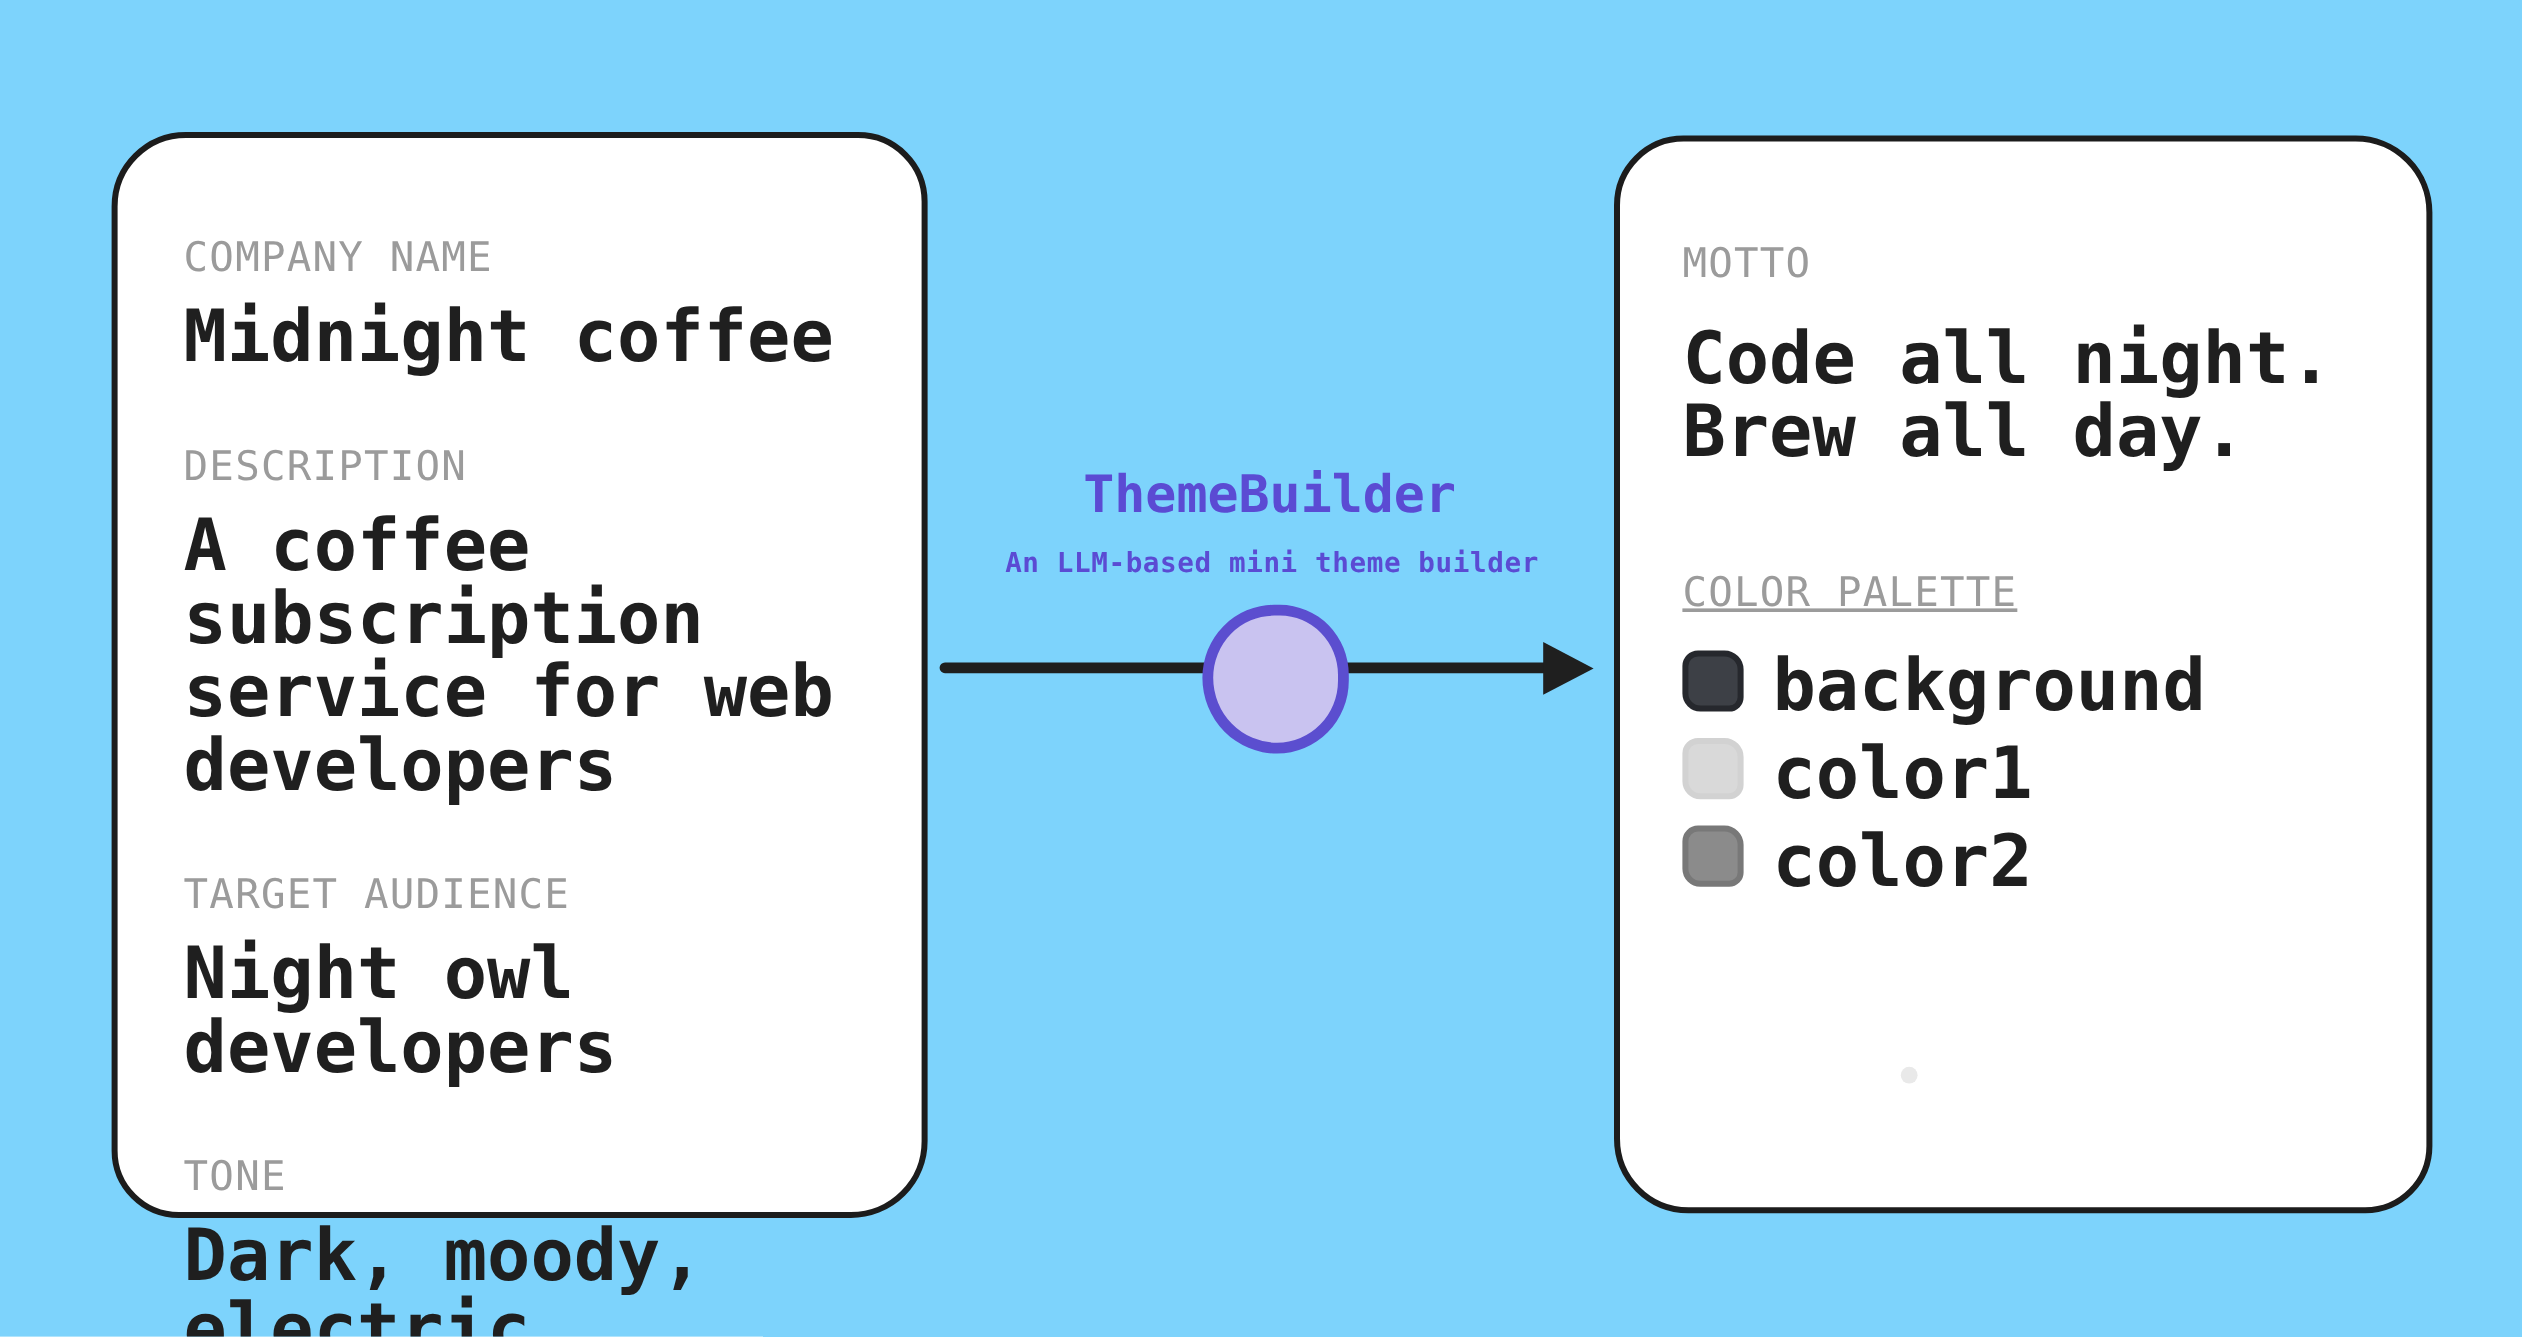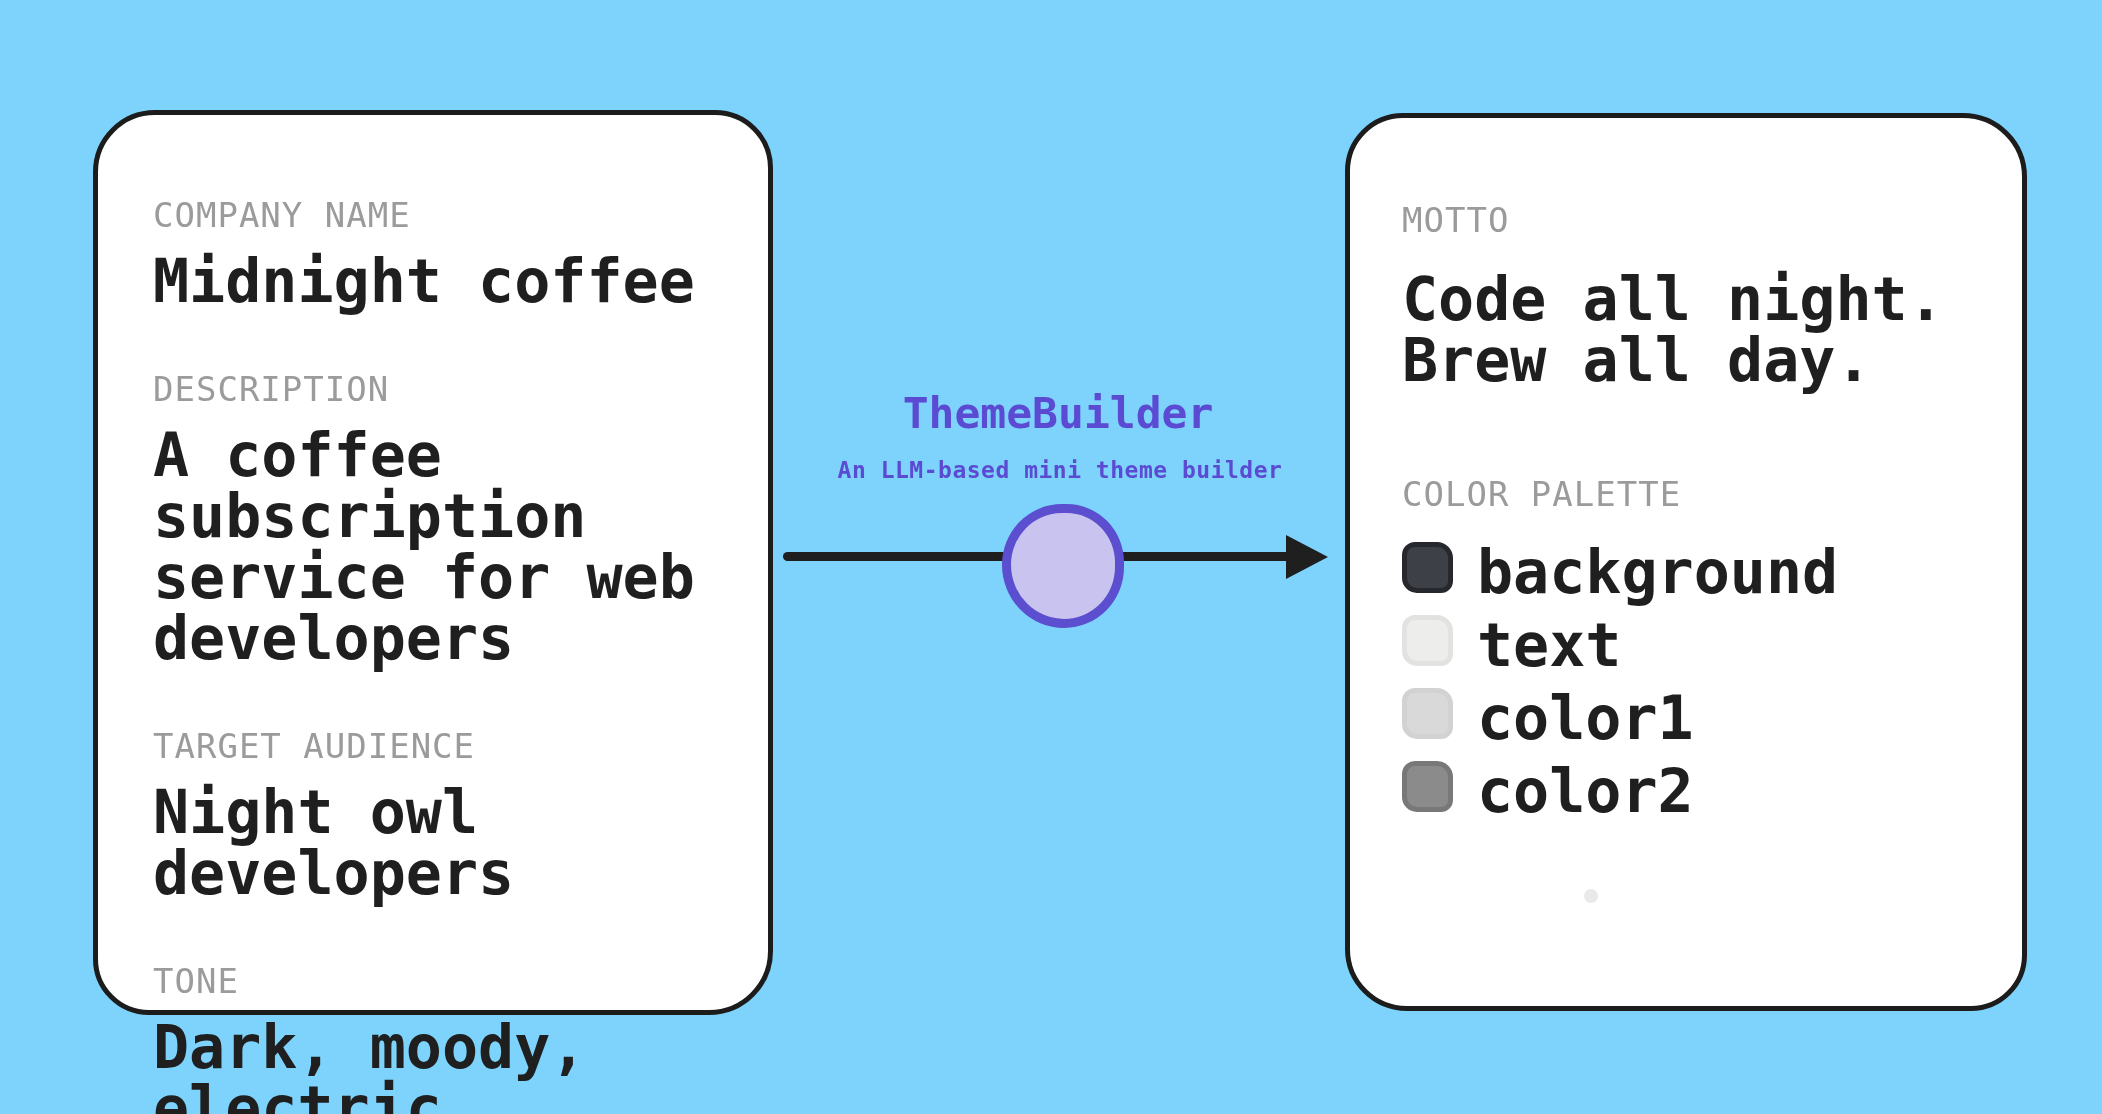--- a/index.html
+++ b/index.html
@@ -90,21 +90,21 @@
     left: 1002px; top: 504px;
     width: 122px; height: 124px;
     border: 9px solid;
     border-radius: 50% 48% 50% 52%;
     z-index: 2;
   }
 
   
   .motto-block { margin-bottom: 83px; }
   .section-label { margin-bottom: 28px; }
-  .palette-label { margin-bottom: 27px; }
+  .palette-label { margin-bottom: 27px; text-decoration: underline; }
   .palette-row {
     display: flex;
     height: 73px;
   }
   .swatch {
     width: 51px; height: 51px;
     border: 5px solid;
     border-radius: 13px 16px 12px 15px;
     margin-right: 24px;
     flex: 0 0 auto;
@@ -156,24 +156,20 @@
     </div>
 
     <div>
       <div class="section-label palette-label">COLOR PALETTE</div>
 
       <div class="palette-row">
         <span class="swatch" style="background-color: rgb(61, 64, 70); border-color: rgb(38, 40, 45);"></span>
         <span class="swatch-name">background</span>
       </div>
       <div class="palette-row">
-        <span class="swatch" style="background-color: rgb(237, 237, 235); border-color: rgb(226, 226, 224);"></span>
-        <span class="swatch-name">text</span>
-      </div>
-      <div class="palette-row">
         <span class="swatch" style="background-color: rgb(217, 217, 217); border-color: rgb(210, 210, 210);"></span>
         <span class="swatch-name">color1</span>
       </div>
       <div class="palette-row">
         <span class="swatch" style="background-color: rgb(139, 139, 139); border-color: rgb(120, 120, 120);"></span>
         <span class="swatch-name">color2</span>
       </div>
     </div>
   </section>
 

